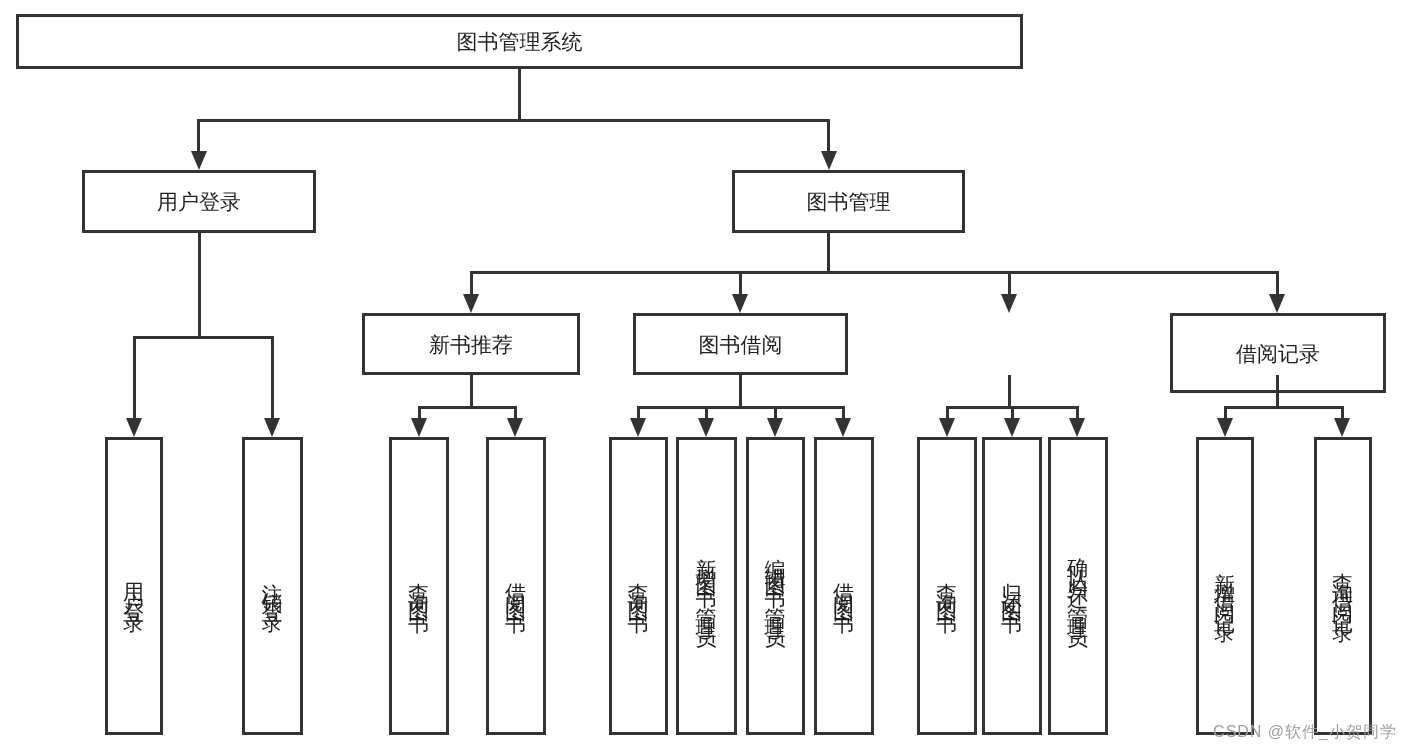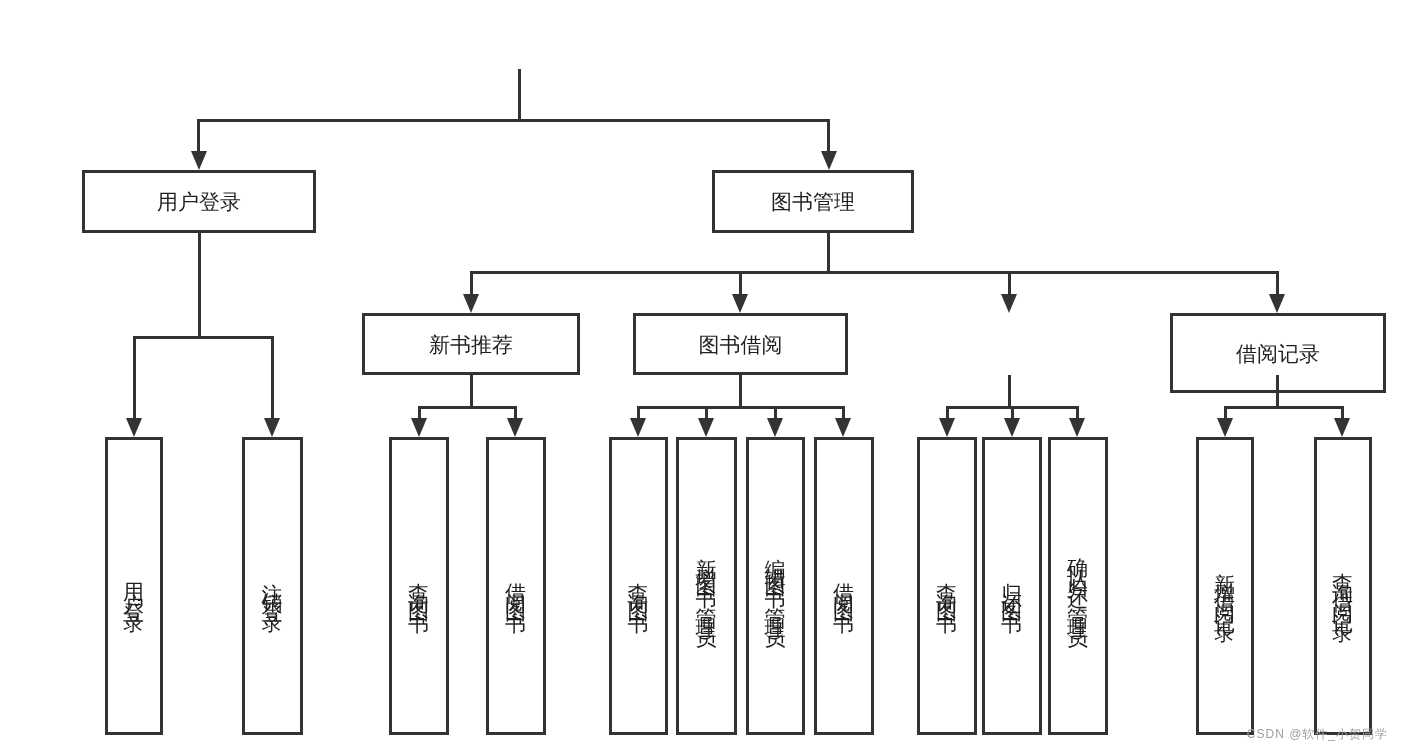--- a/index.html
+++ b/index.html
@@ -41,45 +41,48 @@
   .hl{position:absolute;height:3px;background:var(--line);}
   .ah{
     position:absolute;
     width:0;height:0;
     border-left:8px solid transparent;
     border-right:8px solid transparent;
     border-top:19px solid var(--line);
   }
   .watermark{
     position:absolute;
-    right:17px;
+    right:8px;
     bottom:4px;
-    font-size:12px;
+    font-size:16px;
     color:var(--wm);
     letter-spacing:1px;
     white-space:nowrap;
   }
 </style>
 </head>
 <body>
 
 <div id="canvas">
 
+  <div class="box" style="left:16px;top:14px;width:1007px;height:55px">
+    <span>图书管理系统</span>
+  </div>
 
   <div class="vl" style="left:518px;top:69px;height:50px"></div>
   <div class="hl" style="left:198px;top:119px;width:632px"></div>
   <div class="vl" style="left:197px;top:119px;height:33px"></div>
   <div class="ah" style="left:191px;top:151px"></div>
   <div class="vl" style="left:827px;top:119px;height:33px"></div>
   <div class="ah" style="left:821px;top:151px"></div>
 
   <div class="box" style="left:82px;top:170px;width:234px;height:63px">
     <span>用户登录</span>
   </div>
-  <div class="box" style="left:712px;top:170px;width:202px;height:63px">
+  <div class="box" style="left:732px;top:170px;width:233px;height:63px">
     <span>图书管理</span>
   </div>
 
   <div class="vl" style="left:198px;top:233px;height:103px"></div>
   <div class="hl" style="left:133px;top:336px;width:141px"></div>
   <div class="vl" style="left:133px;top:336px;height:82px"></div>
   <div class="ah" style="left:126px;top:418px"></div>
   <div class="vl" style="left:271px;top:336px;height:82px"></div>
   <div class="ah" style="left:264px;top:418px"></div>
 

